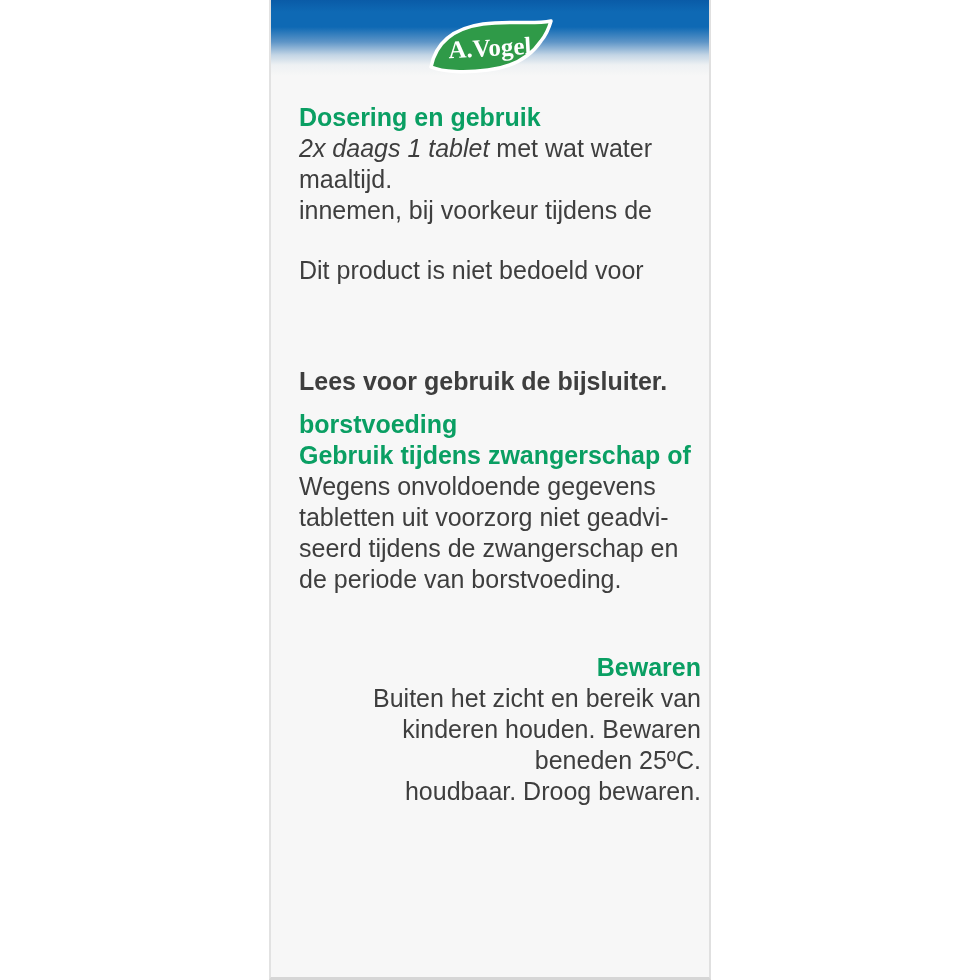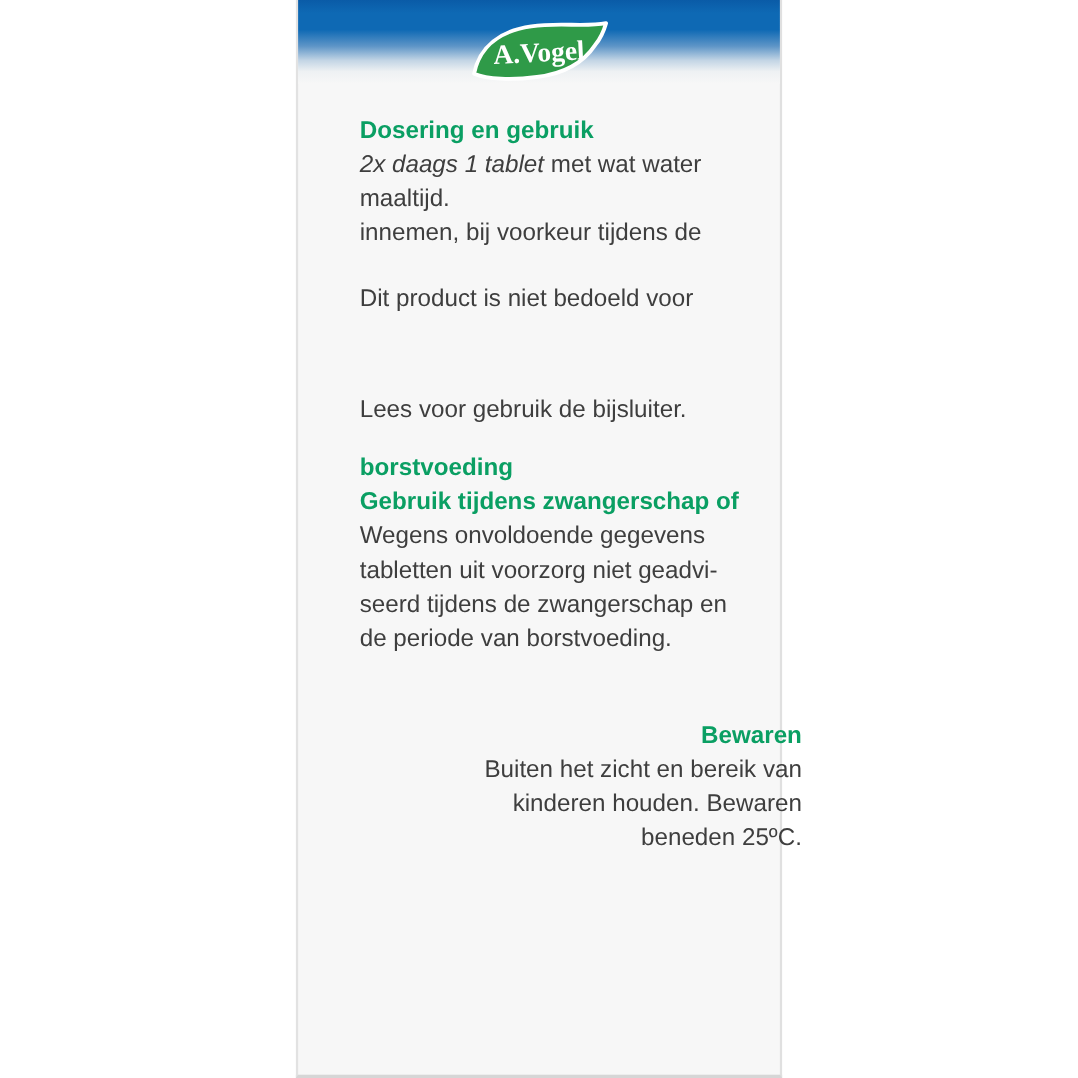--- a/index.html
+++ b/index.html
@@ -50,36 +50,35 @@
     left: 50%;
     transform: translateX(-50%);
     width: 128px;
     height: 58px;
     z-index: 2;
   }
   .section {
     position: absolute;
     left: 28px;
     width: 402px;
-    font-size: 22px;
+    font-size: 25px;
     line-height: 31px;
     color: var(--body_text, #3e3e3e);
     letter-spacing: 0px;
-    margin-left: 28px;
   }
   .heading {
     font-weight: bold;
     color: var(--heading_green, #0a9f63);
   }
   .italic {
     font-style: italic;
   }
   .sec-dosering     { top: 102px; }
   .sec-age          { top: 255px; }
-  .sec-leaflet      { top: 356px; }
+  .sec-leaflet      { top: 366px; font-weight: bold; }
   .sec-zwangerschap { top: 409px; }
   .sec-bewaren      { top: 652px; text-align: right; }
 </style>
 </head>
 <body>
 
 <div class="stage">
 
   <div class="panel">
 
@@ -114,16 +113,17 @@
       <div>tabletten uit voorzorg niet geadvi-</div>
       <div>seerd tijdens de zwangerschap en</div>
       <div>de periode van borstvoeding.</div>
     </div>
 
     <div class="section sec-bewaren">
       <div class="heading">Bewaren</div>
       <div>Buiten het zicht en bereik van</div>
       <div>kinderen houden. Bewaren</div>
       <div>beneden 25ºC.</div>
+      <div>houdbaar. Droog bewaren.</div>
     </div>
 
   </div>
 </div>
 
 </body></html>

